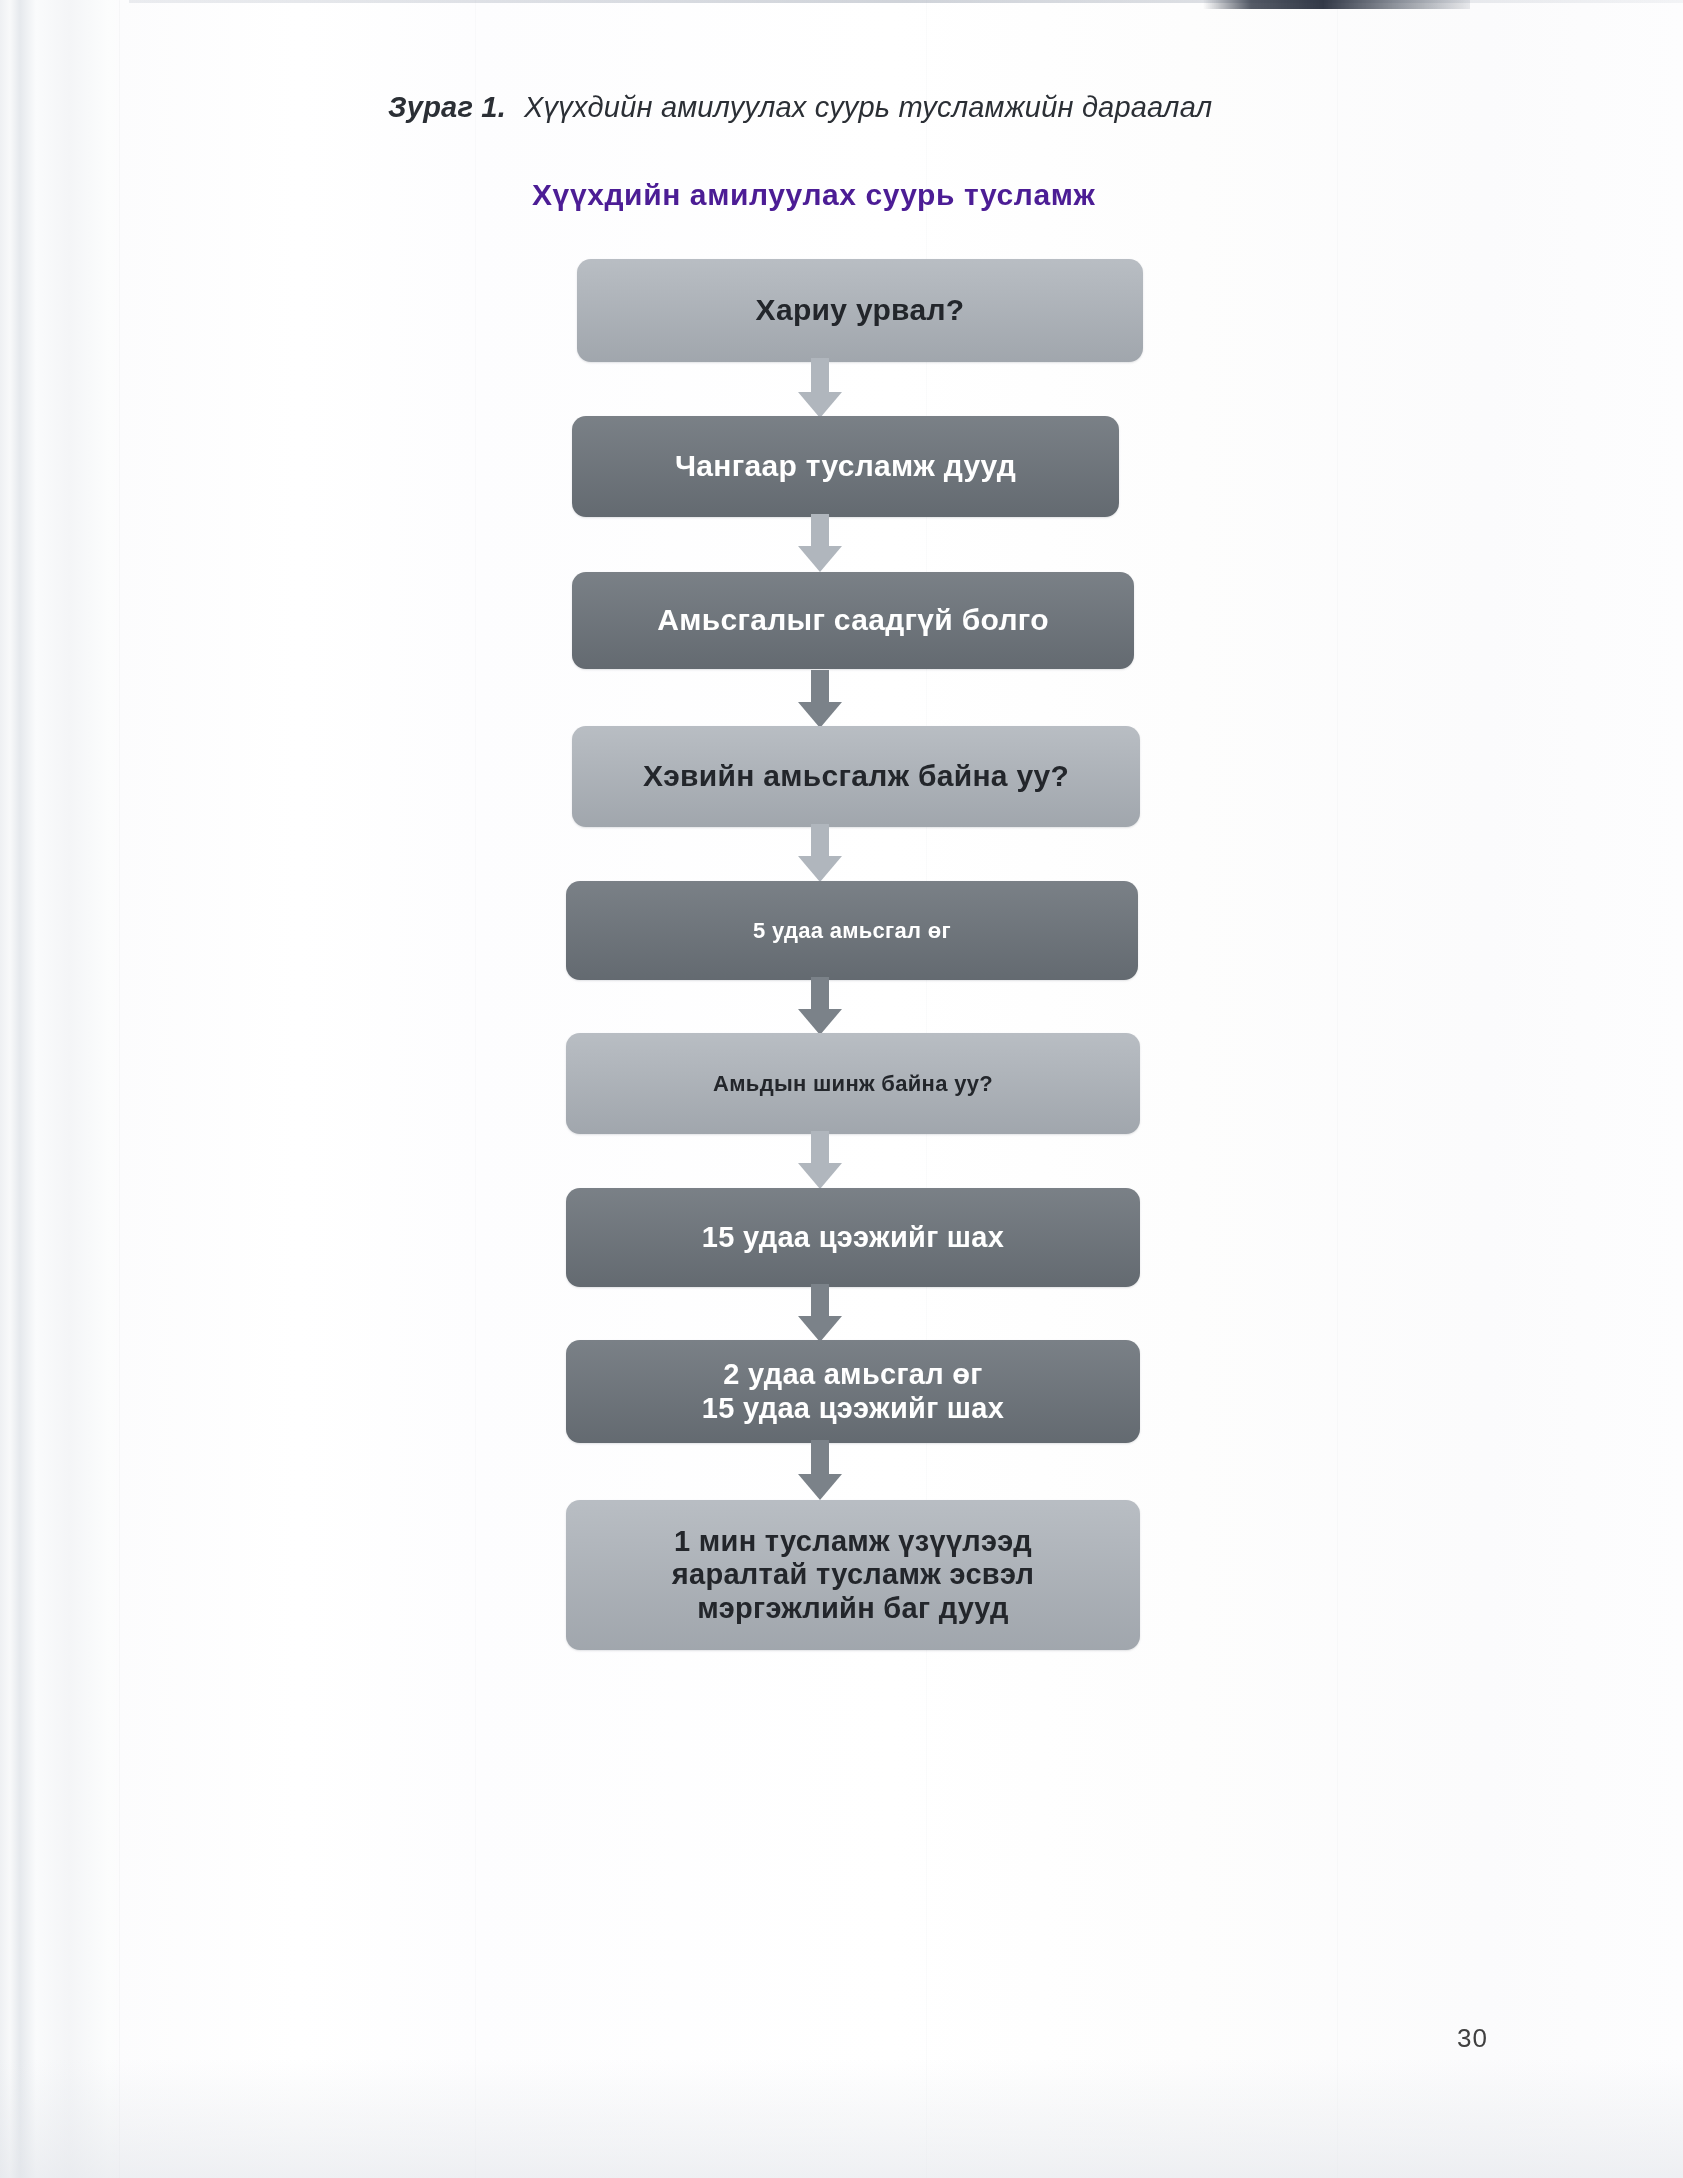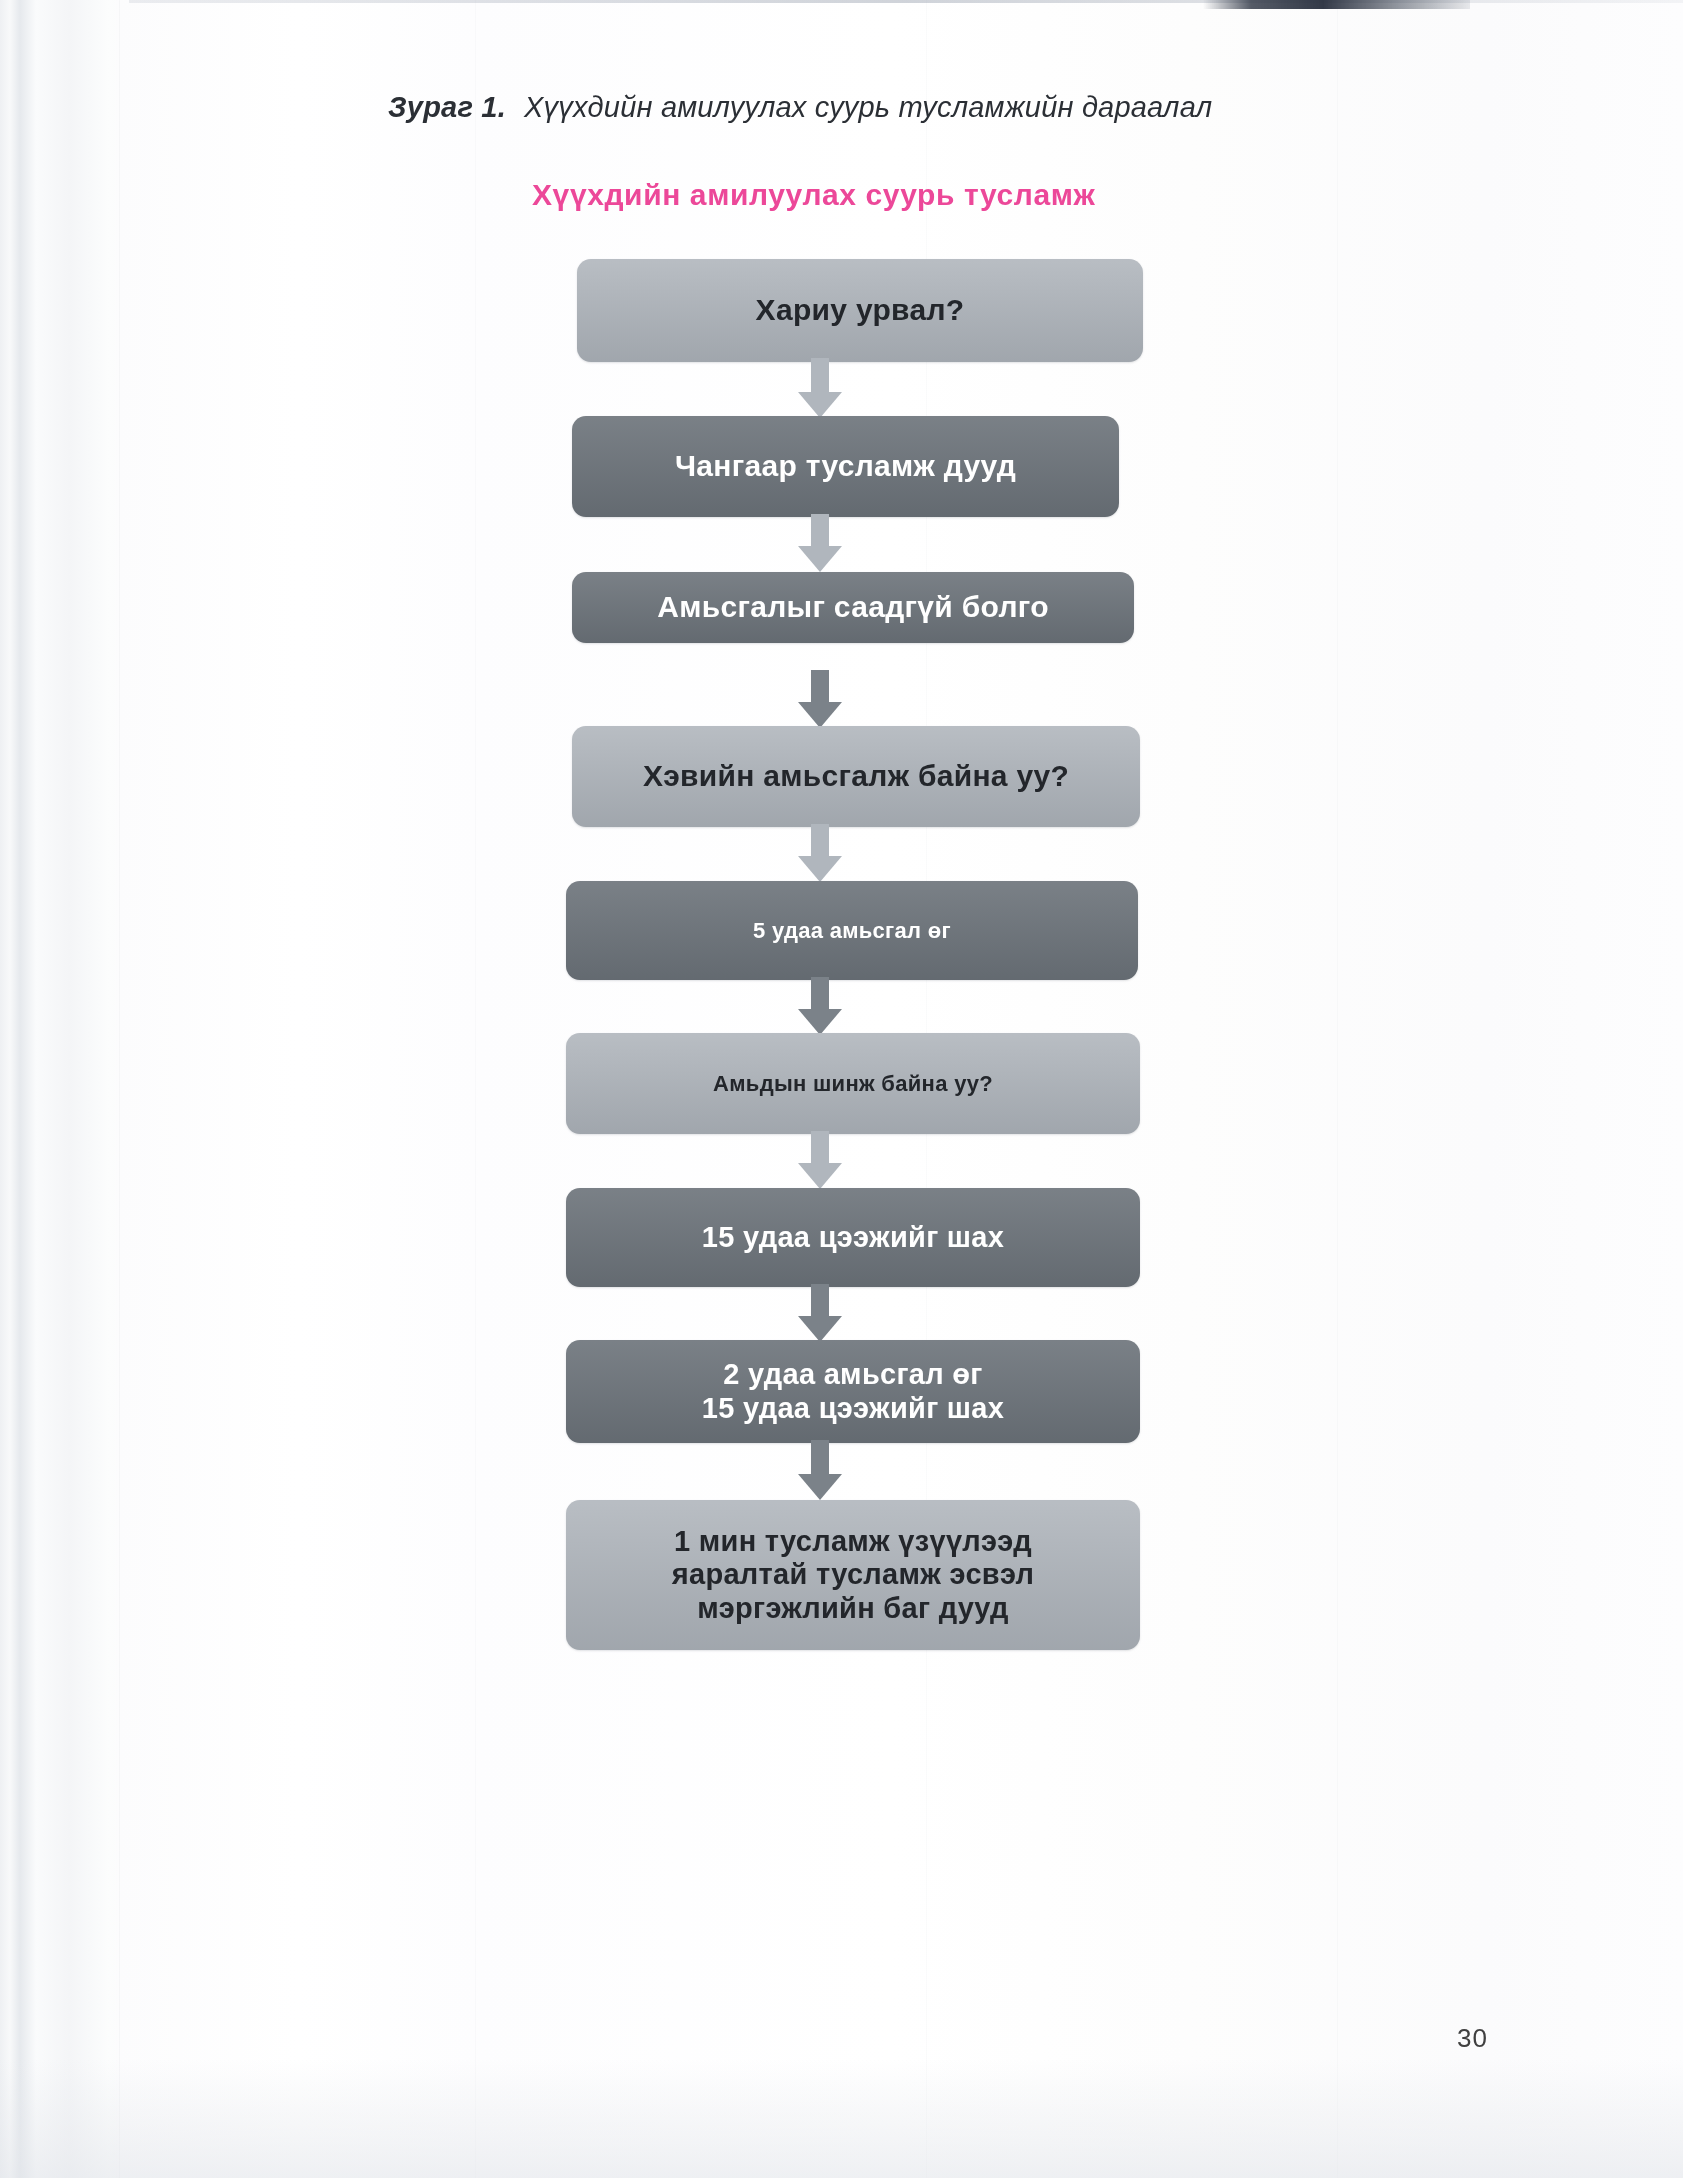--- a/index.html
+++ b/index.html
@@ -97,21 +97,21 @@
     font-style: italic;
     font-size: 29px;
     margin-left: 18px;
   }
 
   .chart-title {
     position: absolute;
     left: 532px;
     top: 178px;
     white-space: nowrap;
-    color: #ec4899;
+    color: #4c1d95;
     font-size: 30px;
     font-weight: bold;
     letter-spacing: 0.6px;
   }
 
   
   #flow {
     position: absolute;
     left: 0;
     top: 259px;
@@ -212,21 +212,21 @@
     </div>
 
     <div class="node dark" style="left:572px; top:157px; width:547px; height:101px;">
       <div class="label" style="font-size:30px;"><span>Чангаар тусламж дууд</span></div>
     </div>
     <div class="arrow" style="left:798px; top:255px; height:57px;">
       <div class="stem" style="height:34px;"></div>
       <div class="head" style="top:32px;"></div>
     </div>
 
-    <div class="node dark" style="left:572px; top:313px; width:562px; height:71px;">
+    <div class="node dark" style="left:572px; top:313px; width:562px; height:97px;">
       <div class="label" style="font-size:30px;"><span>Амьсгалыг саадгүй болго</span></div>
     </div>
     <div class="arrow dark-arrow" style="left:798px; top:411px; height:57px;">
       <div class="stem" style="height:34px;"></div>
       <div class="head" style="top:32px;"></div>
     </div>
 
     <div class="node light" style="left:572px; top:467px; width:568px; height:101px;">
       <div class="label" style="font-size:30px;"><span>Хэвийн амьсгалж байна уу?</span></div>
     </div>

